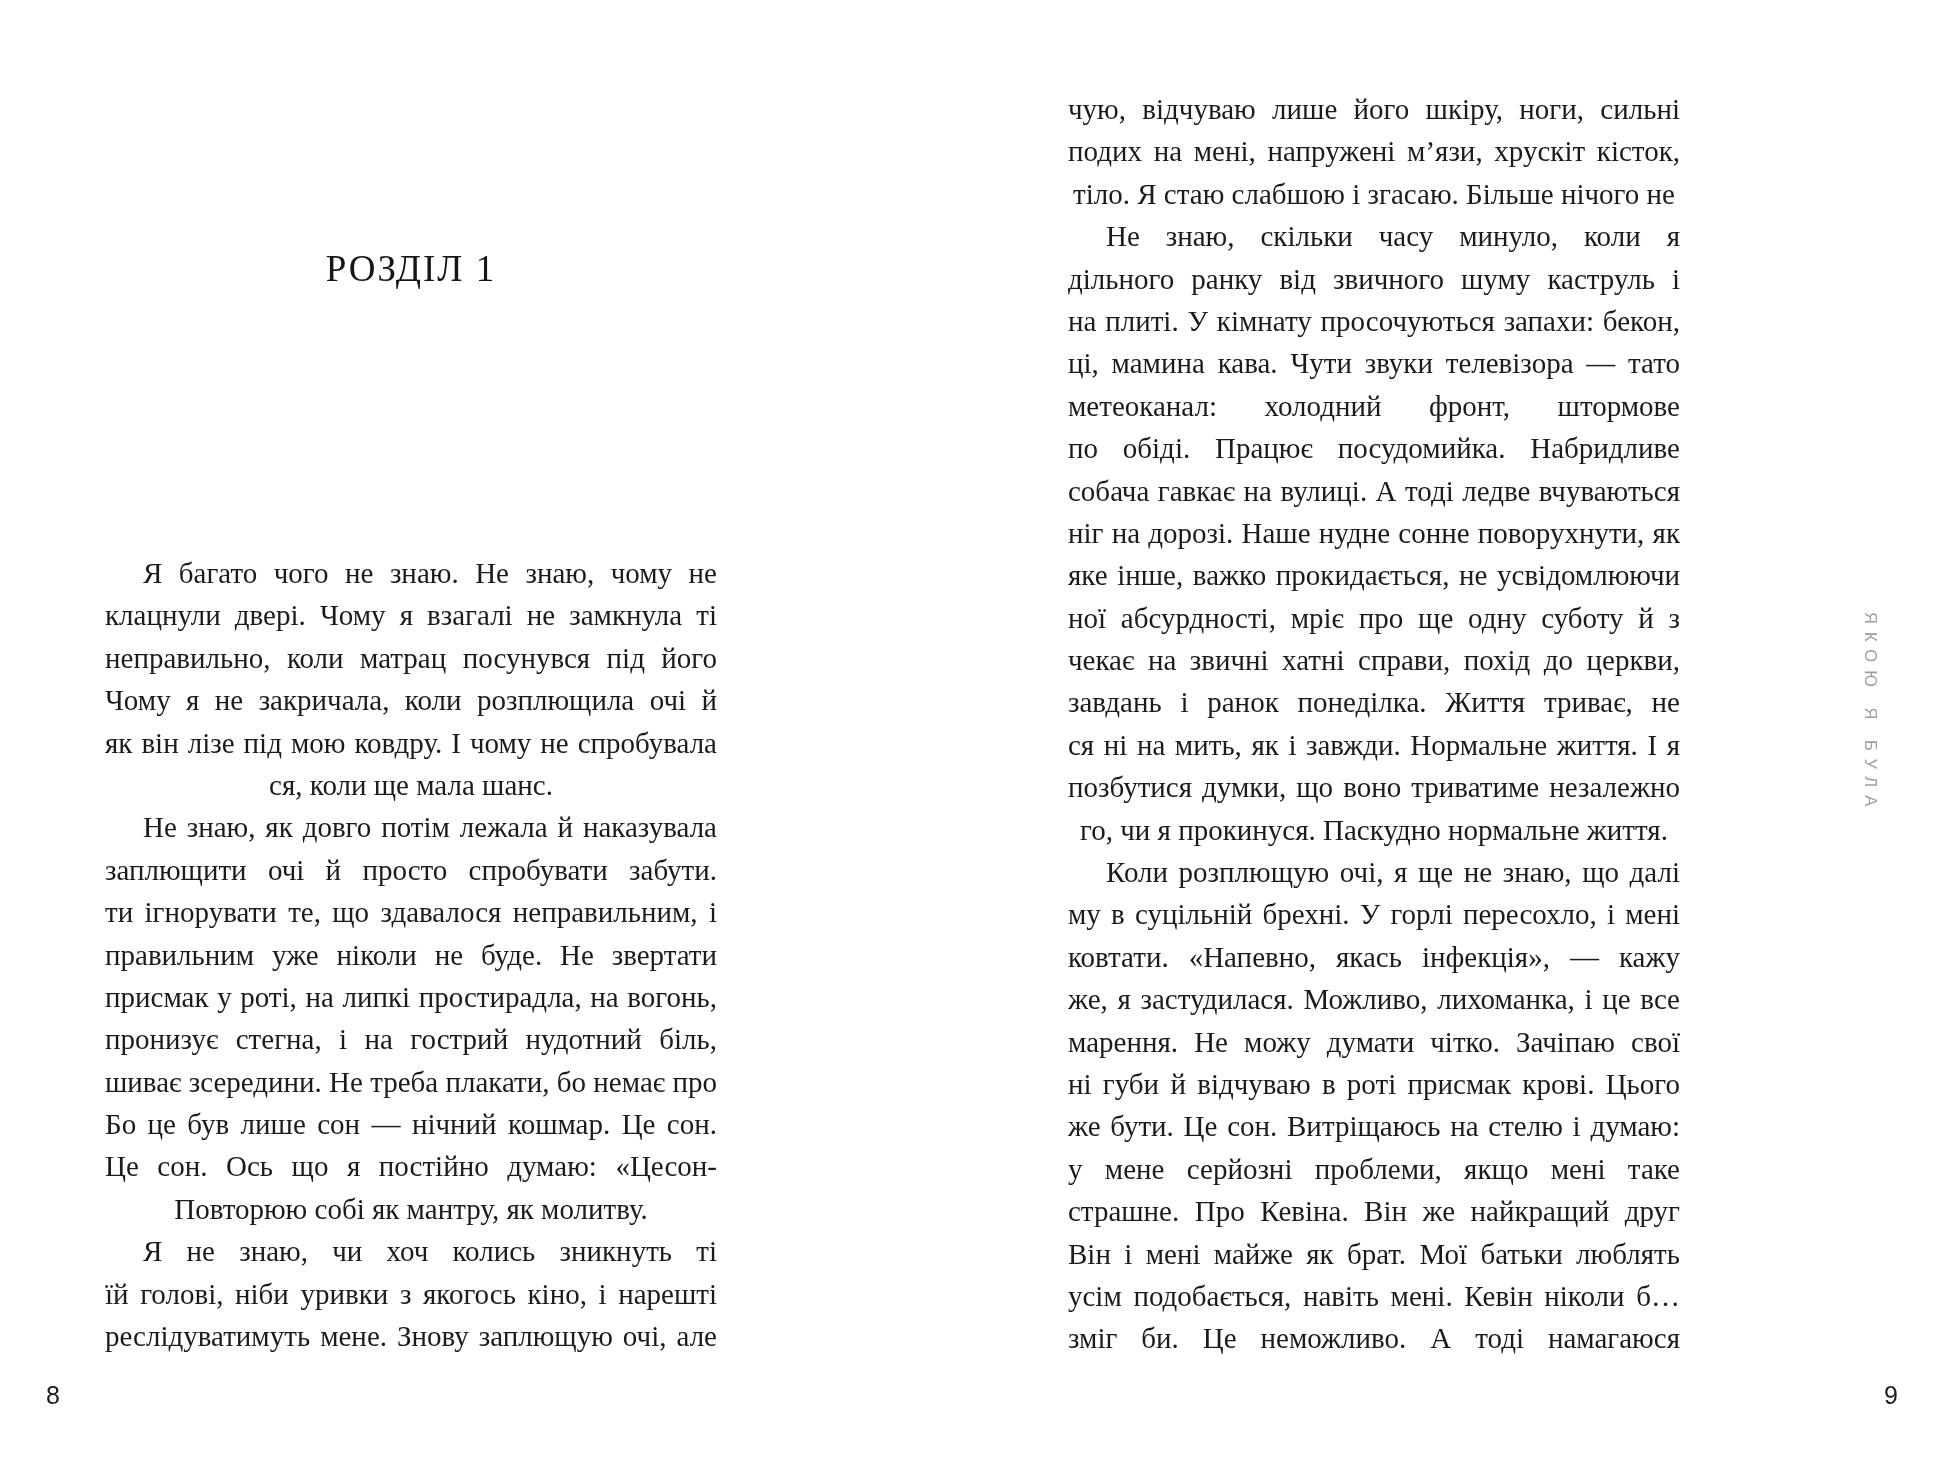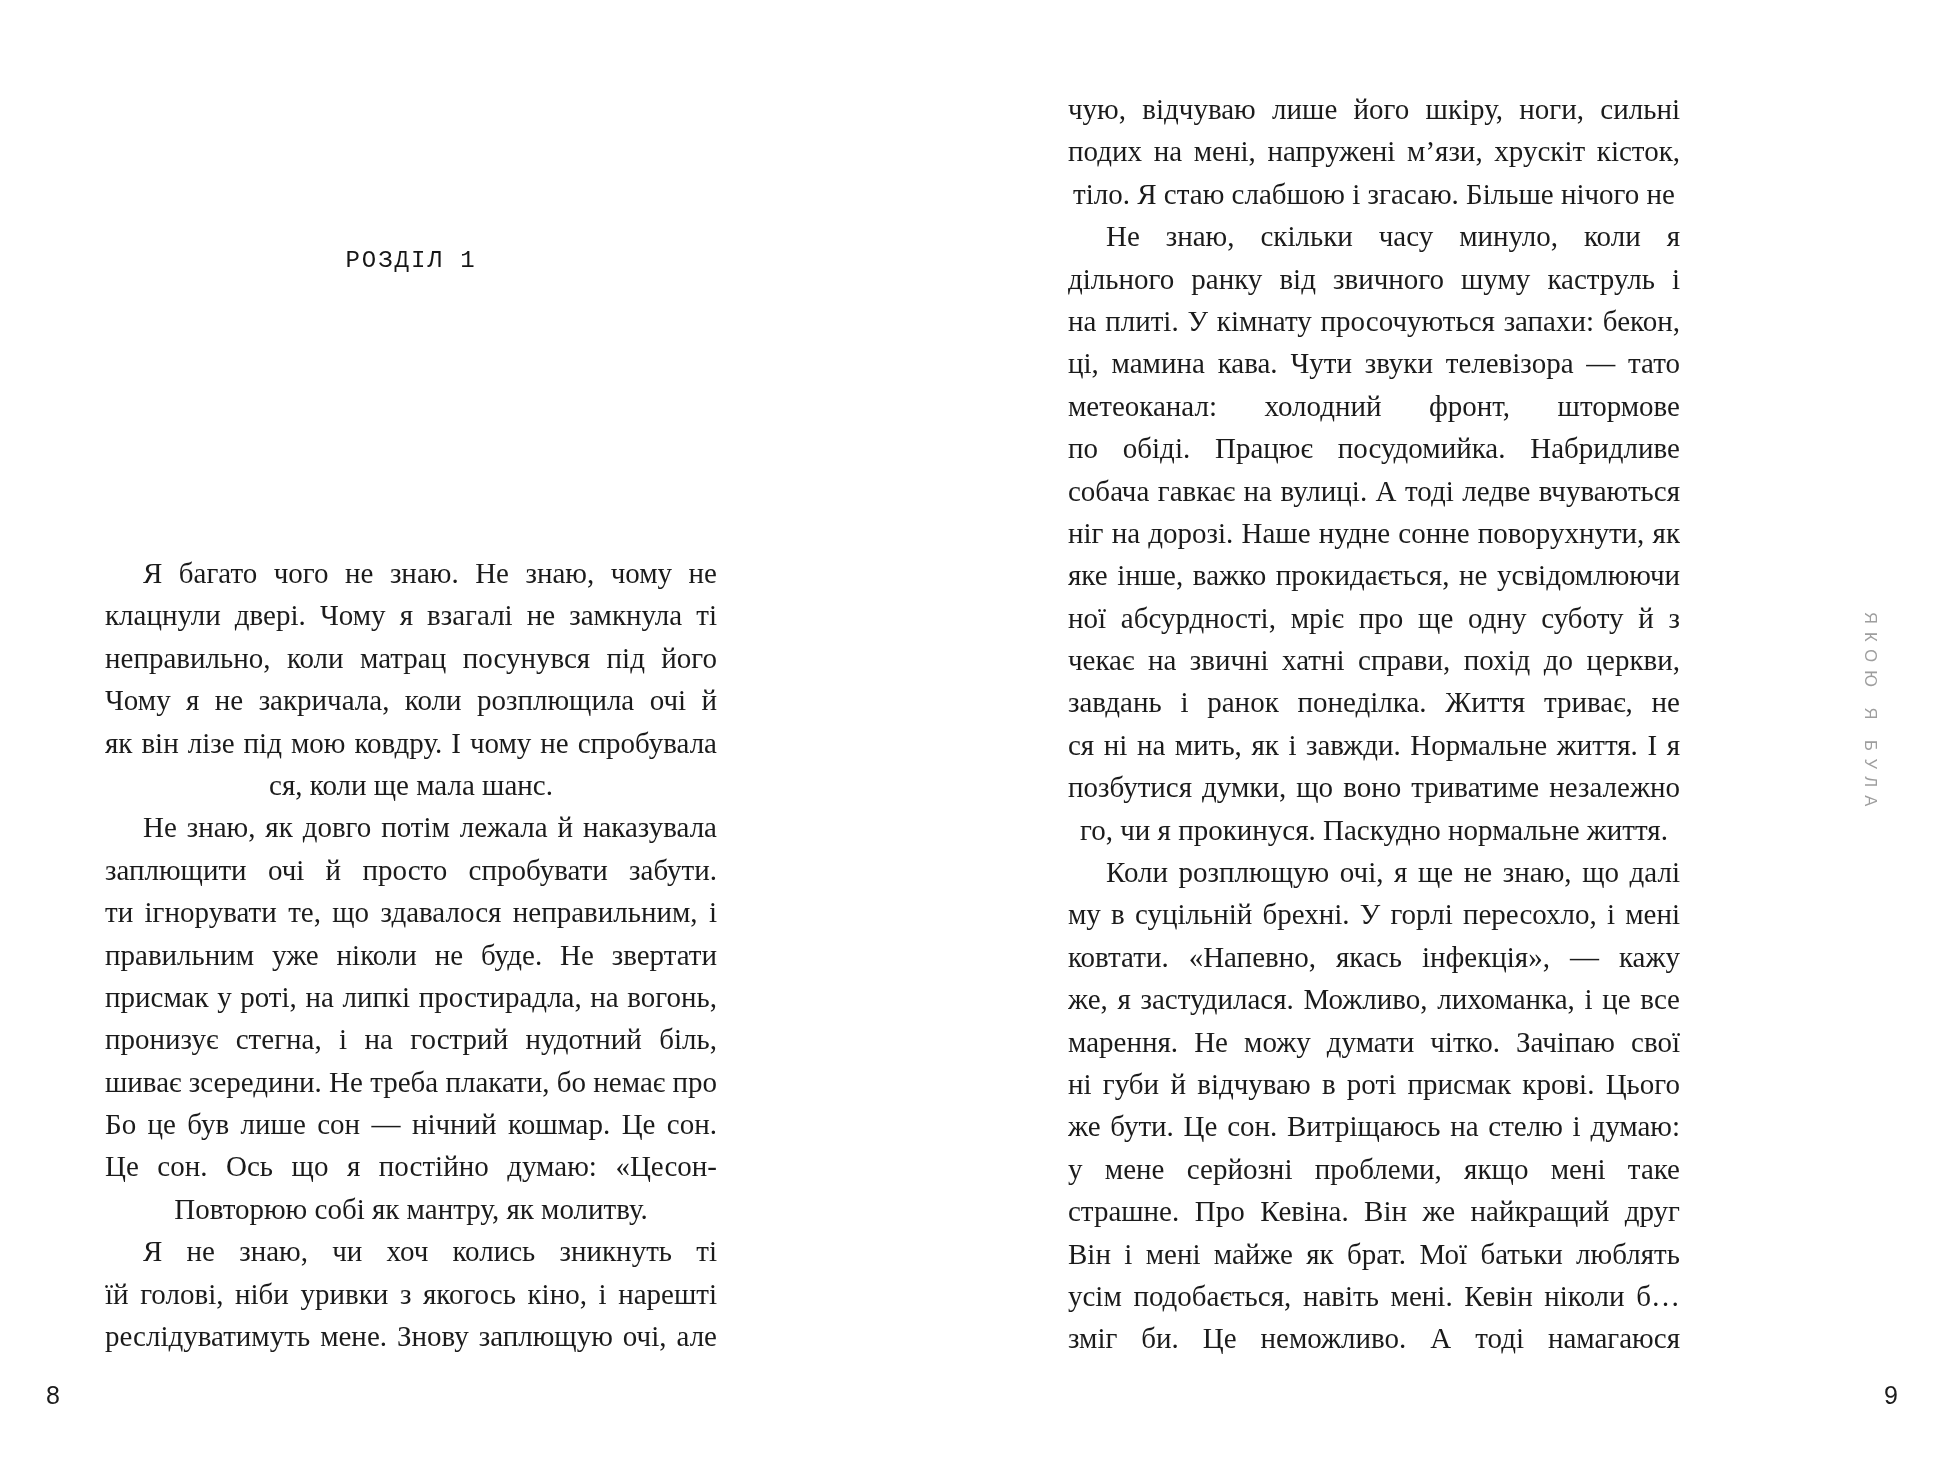--- a/index.html
+++ b/index.html
@@ -11,22 +11,22 @@
     overflow: hidden;
     font-family: "Liberation Serif", serif;
     color: #1b1b1b;
   }
   .chapter-title {
     position: absolute;
     left: 105px;
     top: 247px;
     width: 612px;
     text-align: center;
-    font-family: Liberation Mono, monospace;
-    font-size: 24px;
+    font-family: Liberation Serif, serif;
+    font-size: 37px;
     letter-spacing: 2px;
     color: #161616;
   }
   .body-col {
     position: absolute;
     width: 612px;
     font-size: 29px;
   }
   .body-left  { left: 105px;  top: 552px; }
   .body-right { left: 1068px; top: 88px;  }

